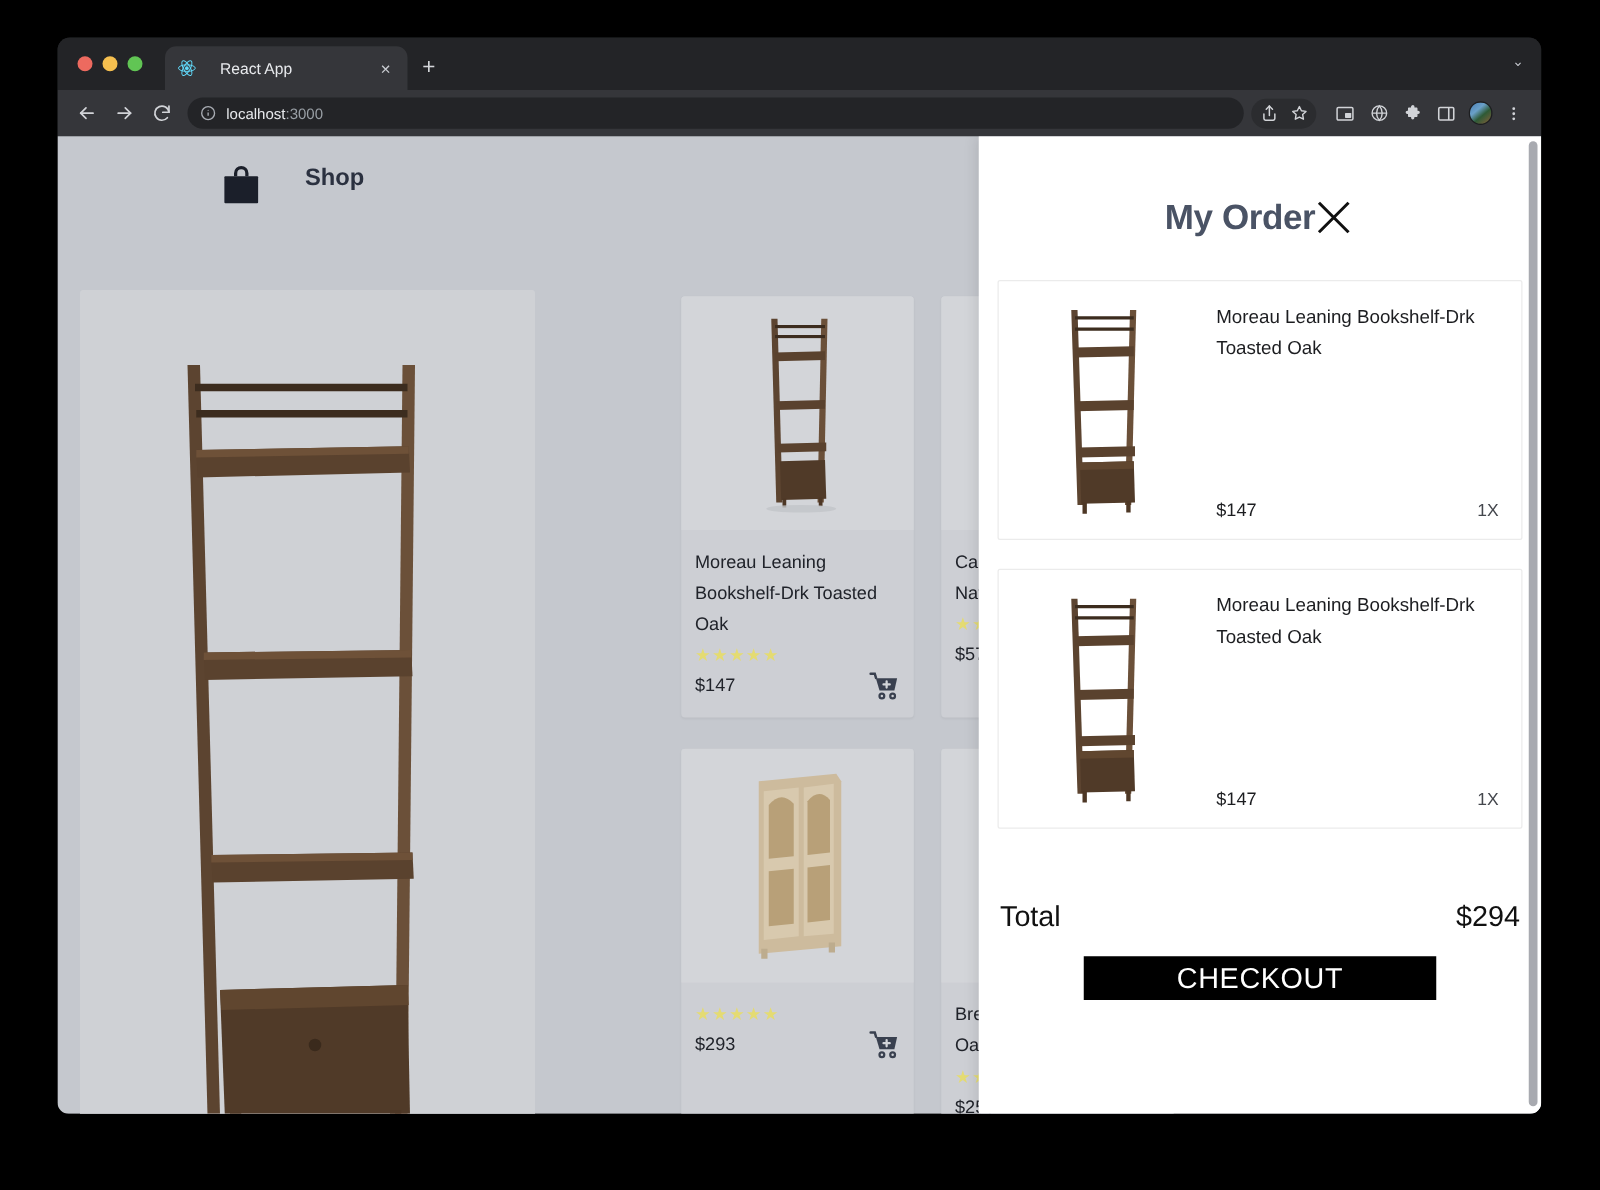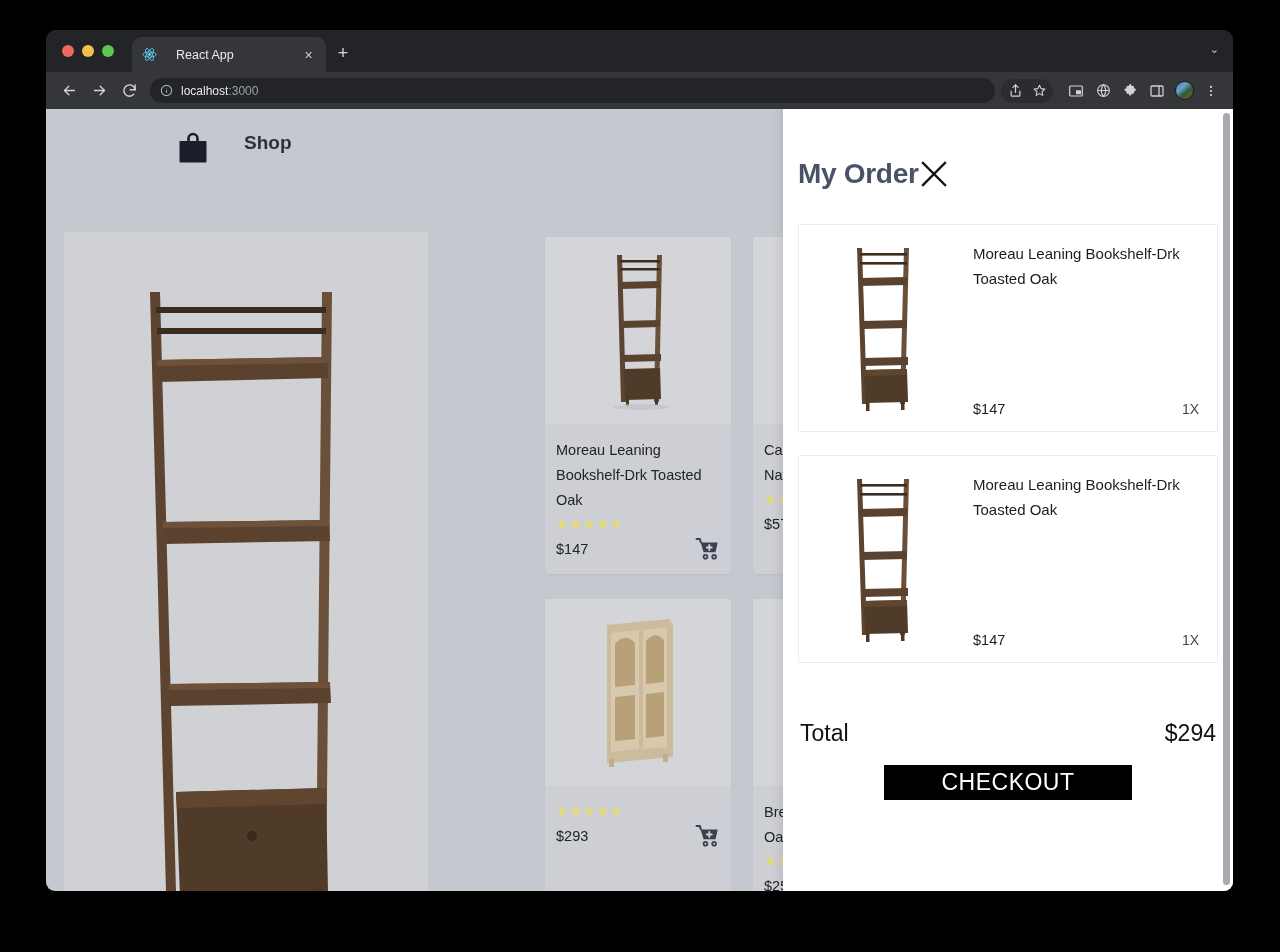--- a/index.html
+++ b/index.html
@@ -181,21 +181,21 @@
   .drawer {
     position: absolute;
     right: 0; top: 0;
     width: 450px; height: 100%;
     background: #fff;
     box-shadow: -2px 0 10px rgba(0,0,0,0.10);
     display: flex; flex-direction: column;
     padding: 0 15px 0 15px;
   }
   .drawer-head {
-    display: flex; align-items: center; justify-content: flex-start;
+    display: flex; align-items: center; justify-content: center;
     padding: 49px 2px 0 0;
   }
   .drawer-title {
     font-size: 28px; font-weight: 700; color: #4a5365;
     letter-spacing: -0.3px;
   }
   .close-x { width: 30px; height: 30px; }
 
   .items { margin-top: 34px; }
   .oitem {
@@ -229,21 +229,21 @@
 
   .total-row {
     display: flex; align-items: baseline; justify-content: space-between;
     padding: 14px 2px 0 2px;
   }
   .total-label { font-size: 23px; color: #111; margin-top: 20px; }
   .total-value { font-size: 23px; color: #111; }
 
   .checkout {
     margin: 18px auto 0 auto;
-    width: 248px; height: 35px;
+    width: 282px; height: 35px;
     background: #000; color: #fff;
     border: none;
     font-family: "Liberation Sans", sans-serif;
     font-size: 23px; letter-spacing: 0.5px;
     display: flex; align-items: center; justify-content: center;
   }
 
   
   .pagescroll {
     position: absolute;

